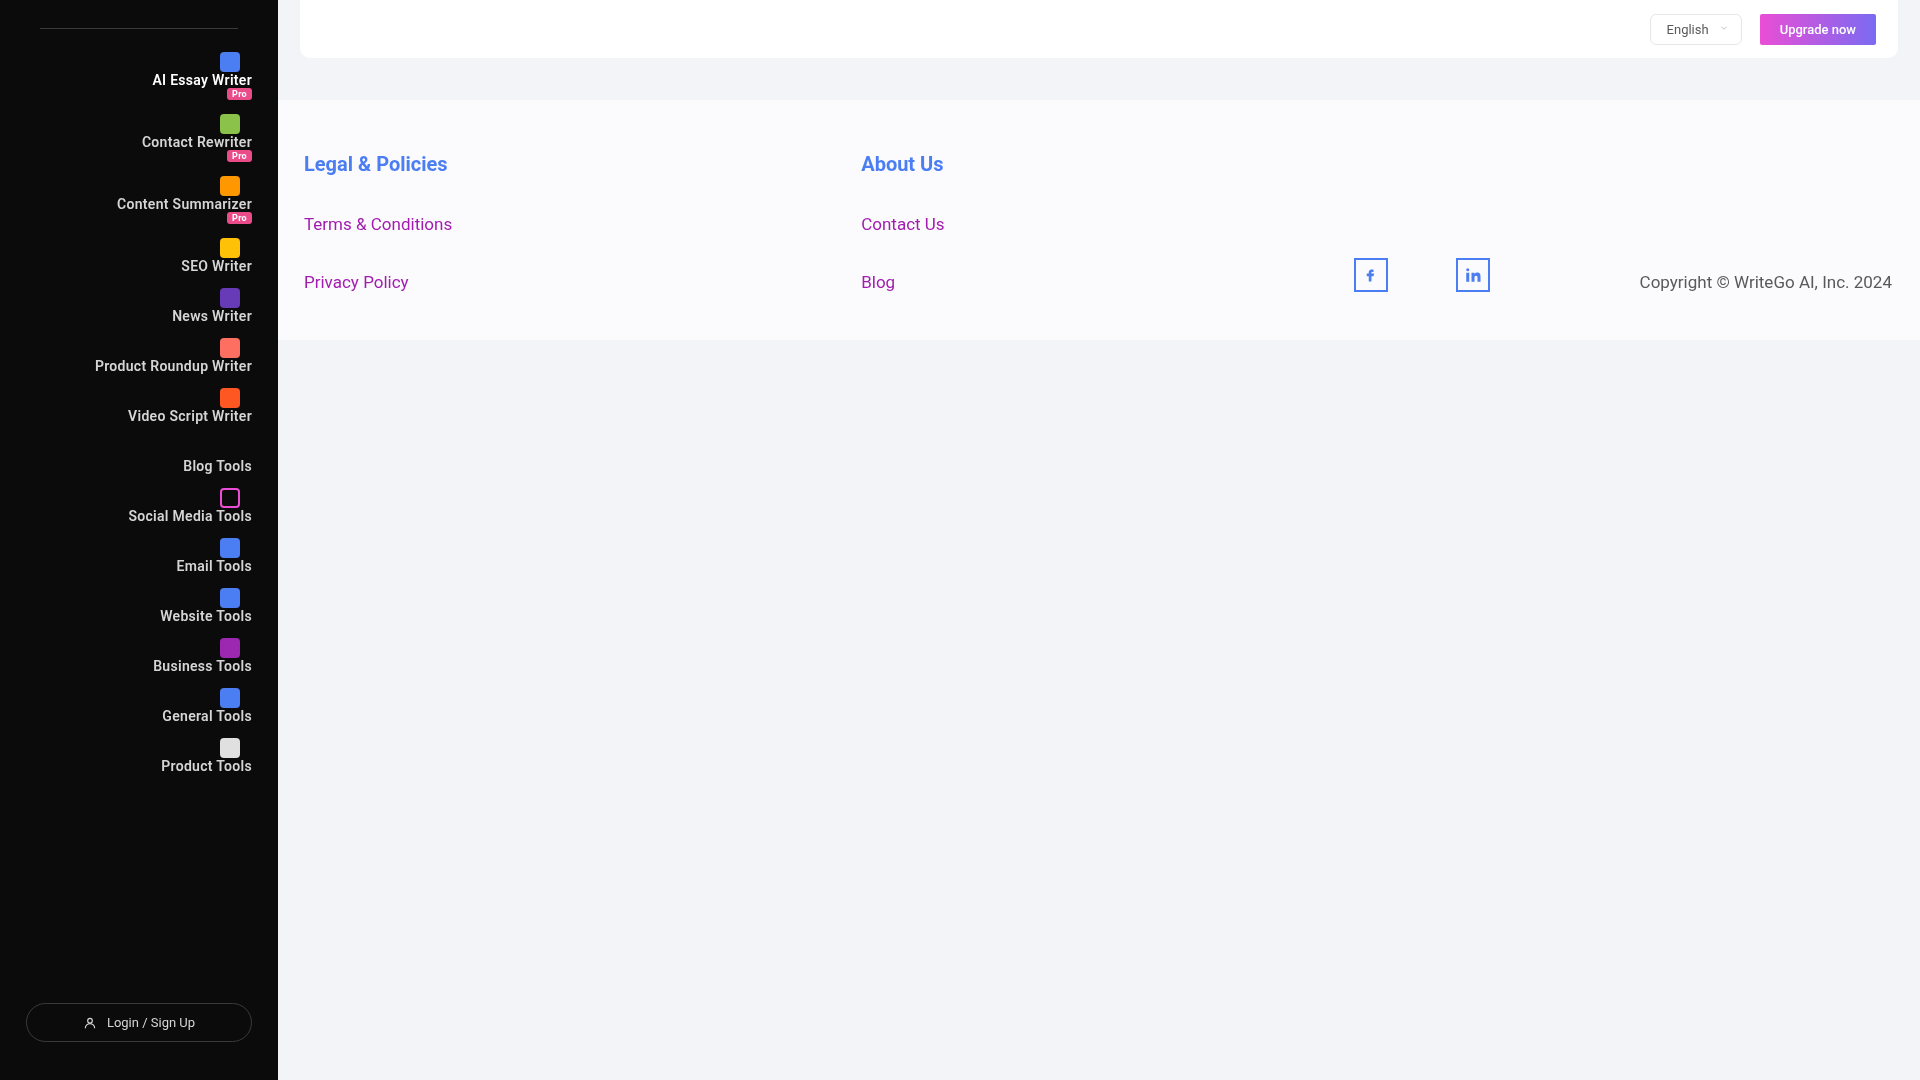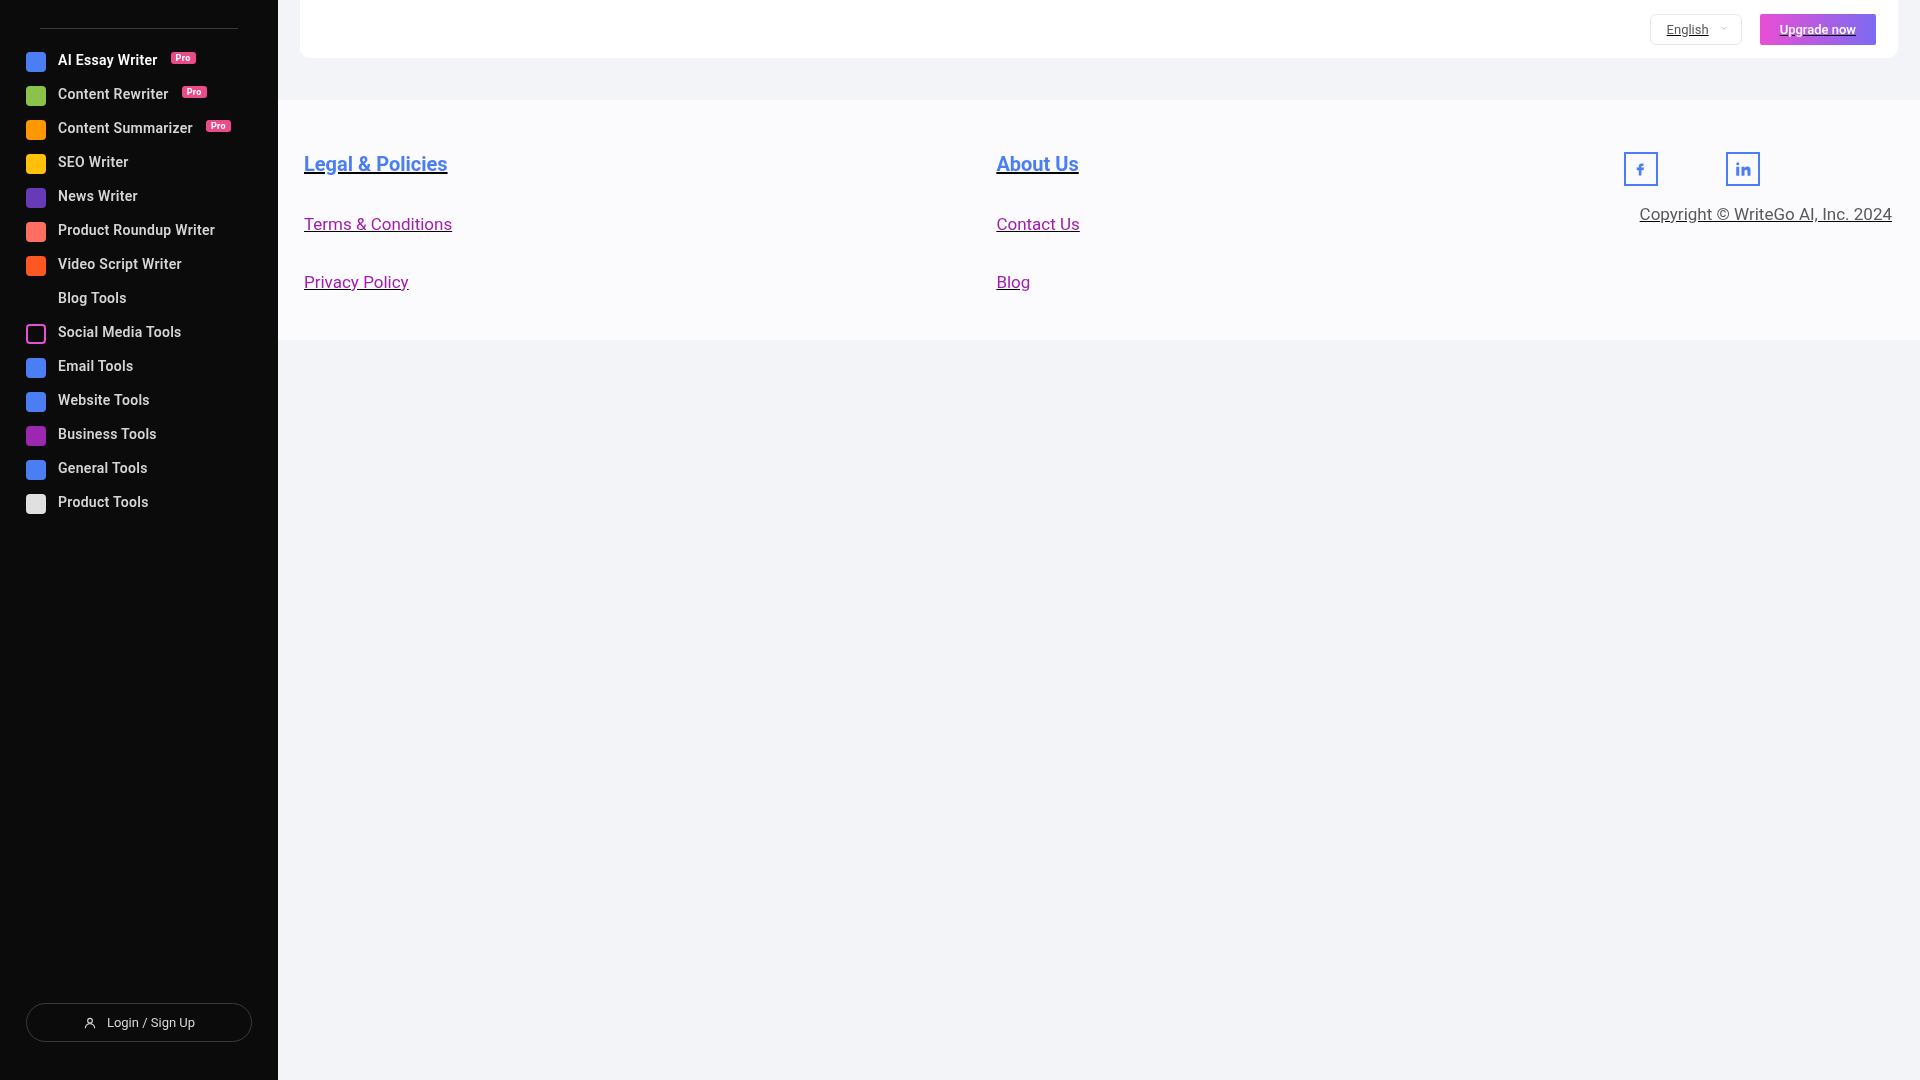--- a/index.html
+++ b/index.html
@@ -34,28 +34,29 @@
       margin: 8px 40px 16px 40px;
     }
 
     .sidebar-items {
       flex: 1;
       padding: 0 18px;
     }
 
     .sidebar-item {
       display: flex;
-      align-items: flex-start;
+      align-items: flex-end;
       padding: 7px 8px;
       color: #d5d5d6;
       font-size: 14px;
       font-weight: 600;
       letter-spacing: 0.3px;
       cursor: pointer;
       border-radius: 6px;
+      flex-direction: column;
     }
 
     .sidebar-item.active {
       color: #ffffff;
     }
 
     .sidebar-item-icon {
       width: 20px;
       height: 20px;
       margin-right: 12px;
@@ -103,21 +104,20 @@
       height: 14px;
     }
 
     
     .main {
       flex: 1;
       height: 100%;
       overflow: hidden;
       display: flex;
       flex-direction: column;
-      text-decoration: underline;
     }
 
     
     .header-card {
       background: #ffffff;
       margin: 0 22px 0 22px;
       border-radius: 0 0 10px 10px;
       padding: 12px 22px;
       display: flex;
       justify-content: flex-end;
@@ -182,21 +182,22 @@
       color: #a21caf;
       font-size: 17px;
       font-weight: 400;
       cursor: pointer;
       margin-top: 30px;
     }
 
     .footer-right {
       text-align: right;
       display: flex;
-      flex-direction: column;
+      flex-direction: row;
+      align-items: flex-end;
       gap: 18px;
     }
 
     .social-icons {
       display: flex;
       gap: 68px;
       padding-right: 132px;
     }
 
     .social-icon {
@@ -238,21 +239,21 @@
 <div class="sidebar">
   <div class="sidebar-divider"></div>
   <div class="sidebar-items" id="sidebar-items">
       <div class="sidebar-item active">
         <span class="sidebar-item-icon ic-essay"></span>
         <span>AI Essay Writer</span>
         <span class="pro-badge">Pro</span>
       </div>
       <div class="sidebar-item">
         <span class="sidebar-item-icon ic-rewriter"></span>
-        <span>Content Rewriter</span>
+        <span>Contact Rewriter</span>
         <span class="pro-badge">Pro</span>
       </div>
       <div class="sidebar-item">
         <span class="sidebar-item-icon ic-summarizer"></span>
         <span>Content Summarizer</span>
         <span class="pro-badge">Pro</span>
       </div>
       <div class="sidebar-item">
         <span class="sidebar-item-icon ic-seo"></span>
         <span>SEO Writer</span>

